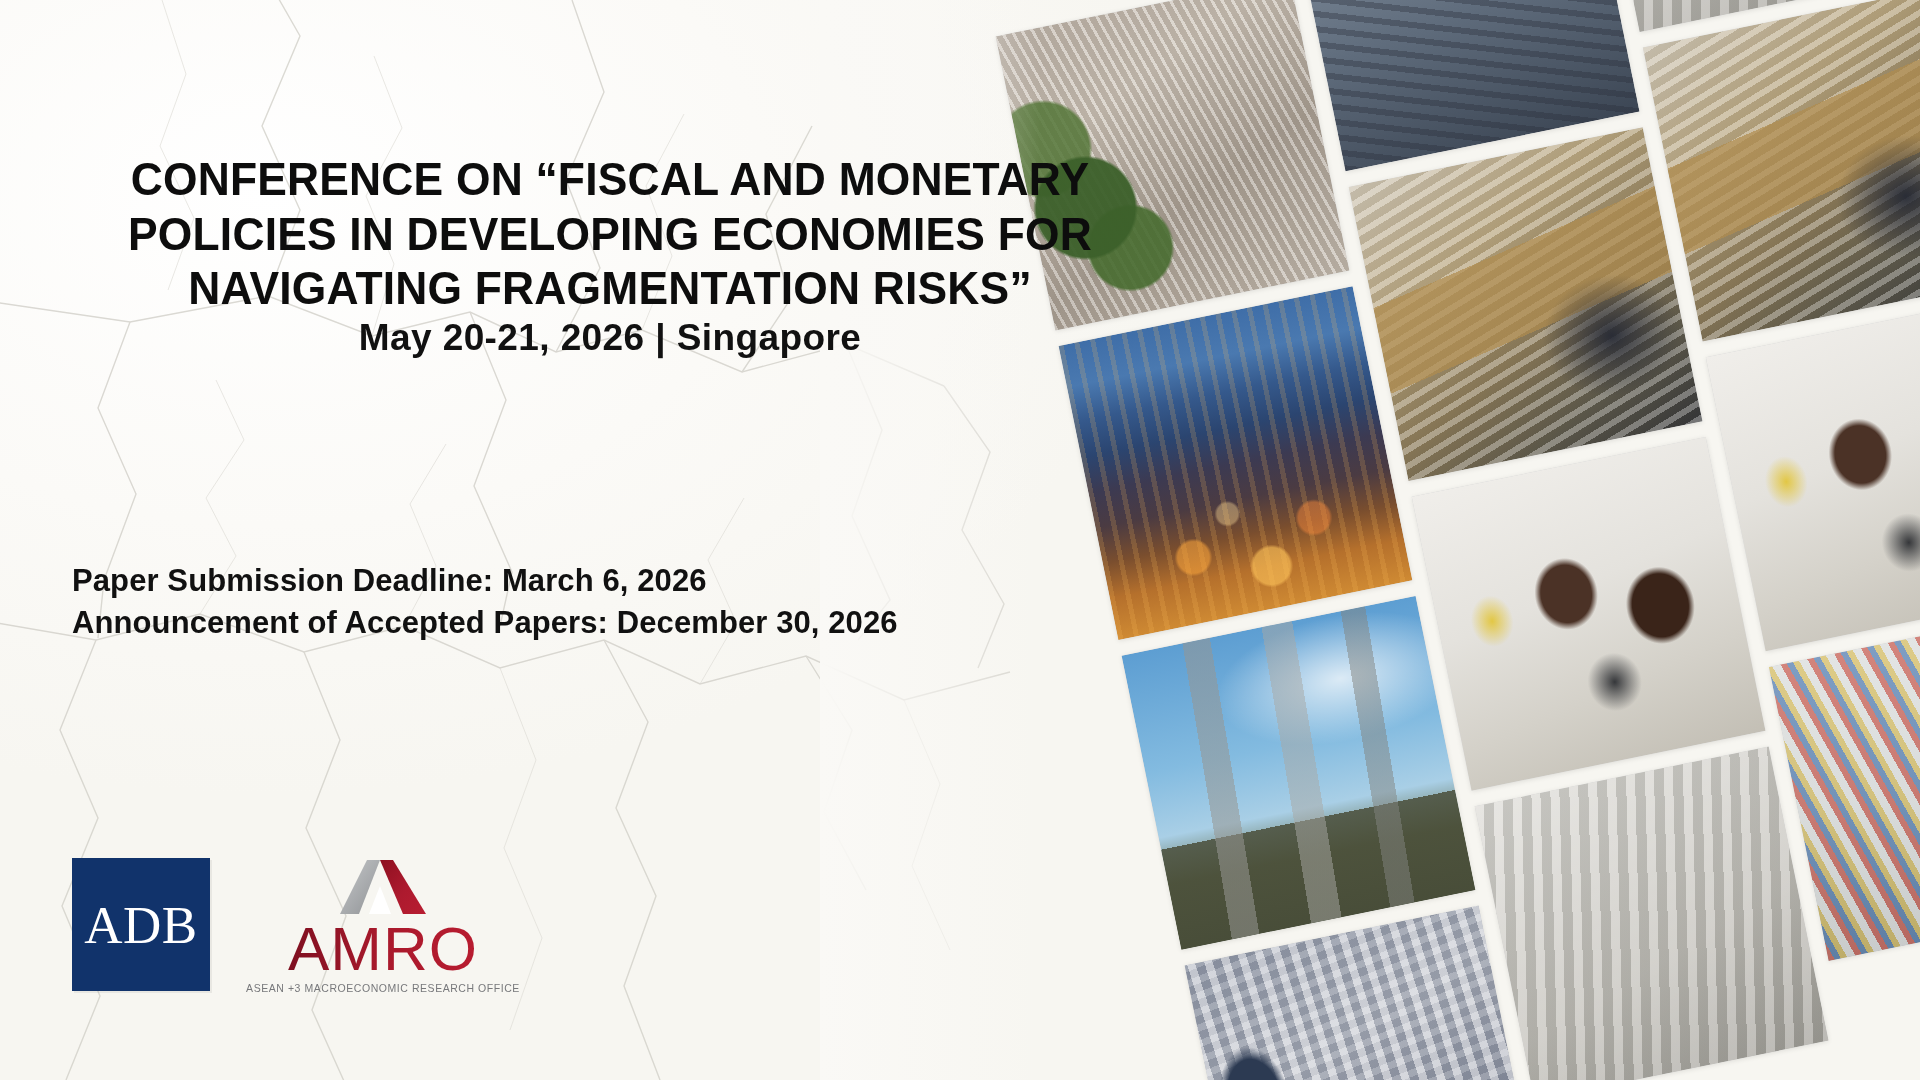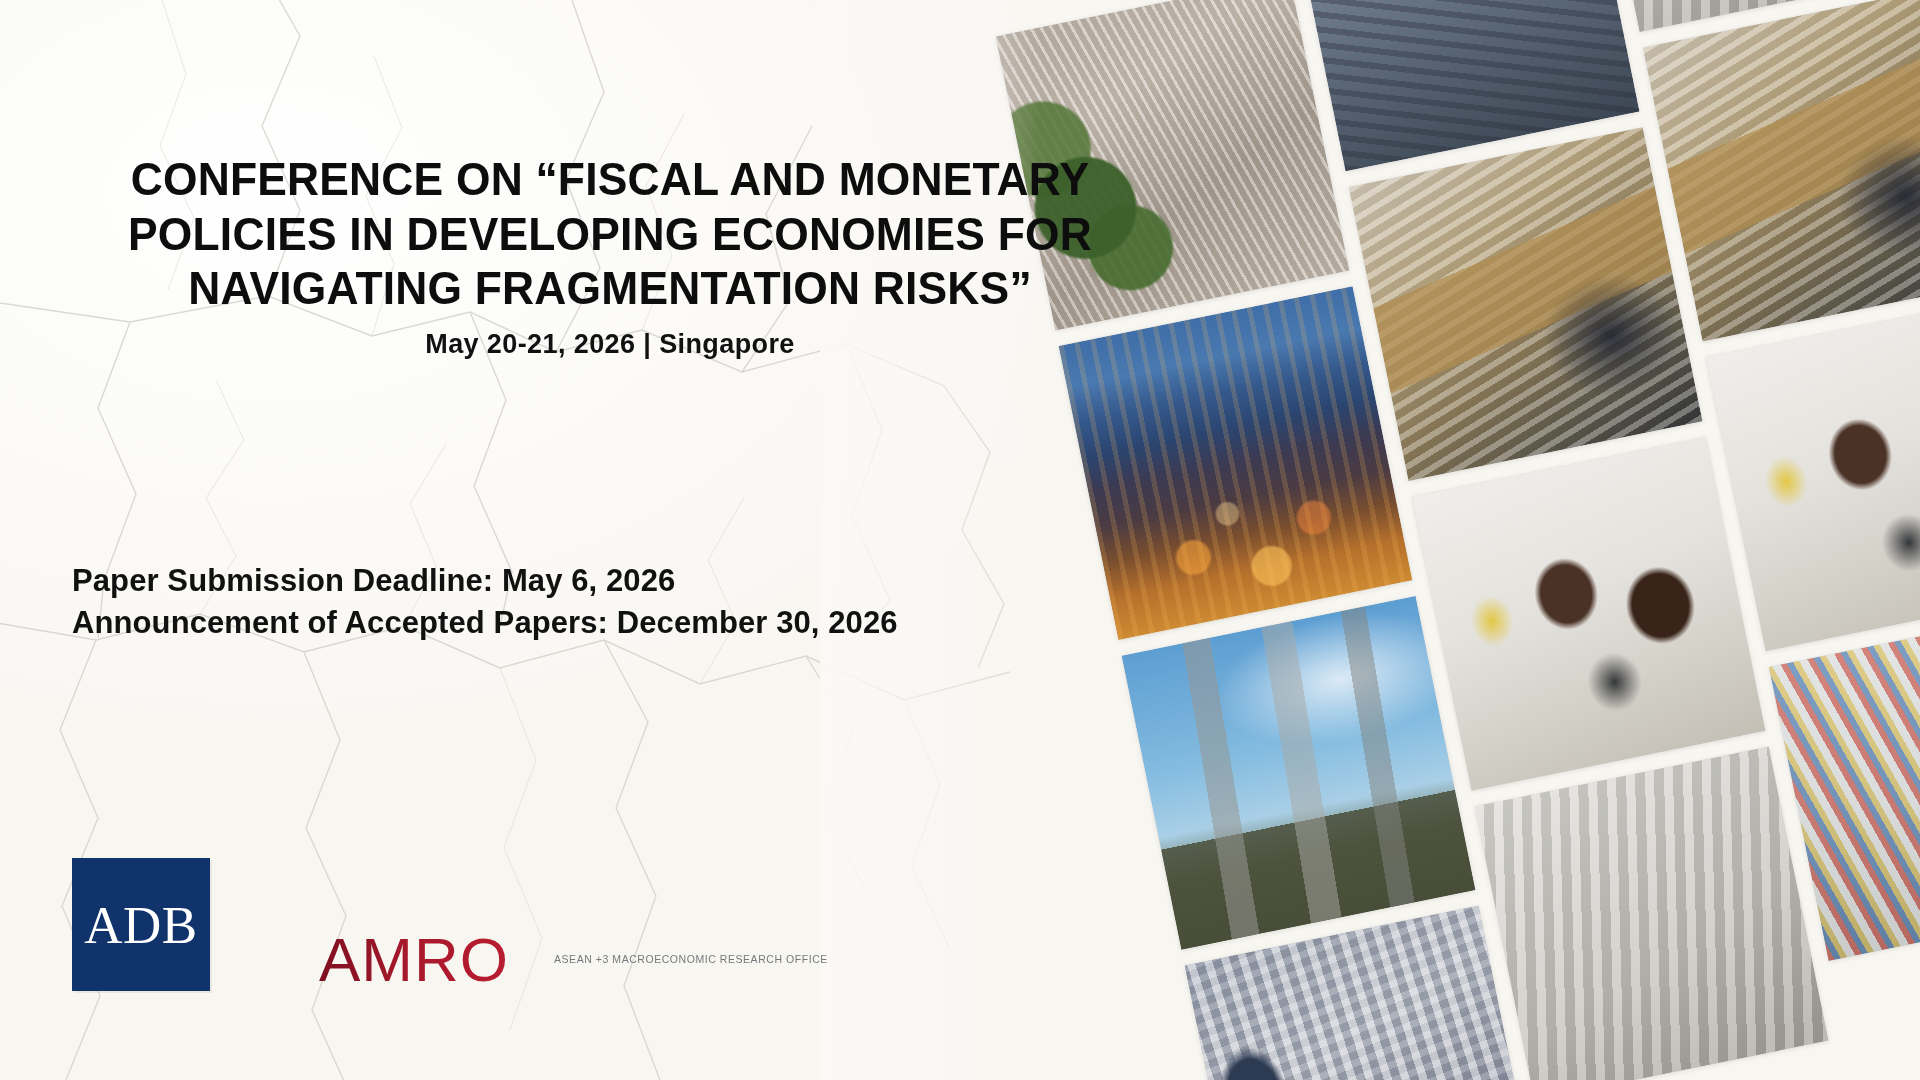--- a/index.html
+++ b/index.html
@@ -47,24 +47,23 @@
     font-weight:700;
     font-size:46px;
     line-height:1.19;
     letter-spacing:0.2px;
     color:#0d0d0d;
     white-space:nowrap;
     transform:scaleX(0.965);
     transform-origin:center;
   }
   .subtitle-line {
-    margin-top:12px;
     font-family:"Liberation Sans", sans-serif;
     font-weight:700;
-    font-size:27px;
+    font-size:37px;
     line-height:1.2;
     letter-spacing:0.4px;
     color:#111111;
   }
 
   .deadlines {
     position:absolute;
     left:72px; top:560px;
     width:1060px;
   }
@@ -76,21 +75,21 @@
     letter-spacing:0.1px;
     color:#111111;
     white-space:nowrap;
   }
 
   
   .logos {
     position:absolute;
     left:72px; top:858px;
     display:flex;
-    align-items:flex-end;
+    align-items:flex-start;
     gap:64px;
   }
 
   .adb-logo {
     width:138px; height:133px;
     background:#11336b;
     display:flex;
     align-items:center;
     justify-content:center;
     box-shadow:2px 2px 0 rgba(0,0,0,0.06);
@@ -101,24 +100,23 @@
     font-size:53px;
     letter-spacing:0.5px;
     color:#ffffff;
     line-height:1;
     margin-top:2px;
   }
 
   .amro-logo {
     width:218px;
     display:flex;
-    flex-direction:row;
+    flex-direction:column;
     align-items:center;
     padding-top:2px;
-    gap:45px;
   }
   .amro-mark { width:100px; height:54px; display:block; }
   .amro-word {
     margin-top:4px;
     font-family:"Liberation Sans", sans-serif;
     font-weight:400;
     font-size:62px;
     line-height:1;
     letter-spacing:1px;
     color:#9b1226;
@@ -342,21 +340,21 @@
   <div class="text-col">
 
     <div class="title-block">
       <div class="title-line">CONFERENCE ON “FISCAL AND MONETARY</div>
       <div class="title-line">POLICIES IN DEVELOPING ECONOMIES FOR</div>
       <div class="title-line">NAVIGATING FRAGMENTATION RISKS”</div>
       <div class="subtitle-line">May 20-21, 2026 | Singapore</div>
     </div>
 
     <div class="deadlines">
-      <div class="deadline-line">Paper Submission Deadline: May 6, 2026</div>
+      <div class="deadline-line">Paper Submission Deadline: March 6, 2026</div>
       <div class="deadline-line">Announcement of Accepted Papers: December 30, 2026</div>
     </div>
 
     <div class="logos">
 
       <div class="adb-logo">
         <span class="adb-text">ADB</span>
       </div>
 
       <div class="amro-logo">

